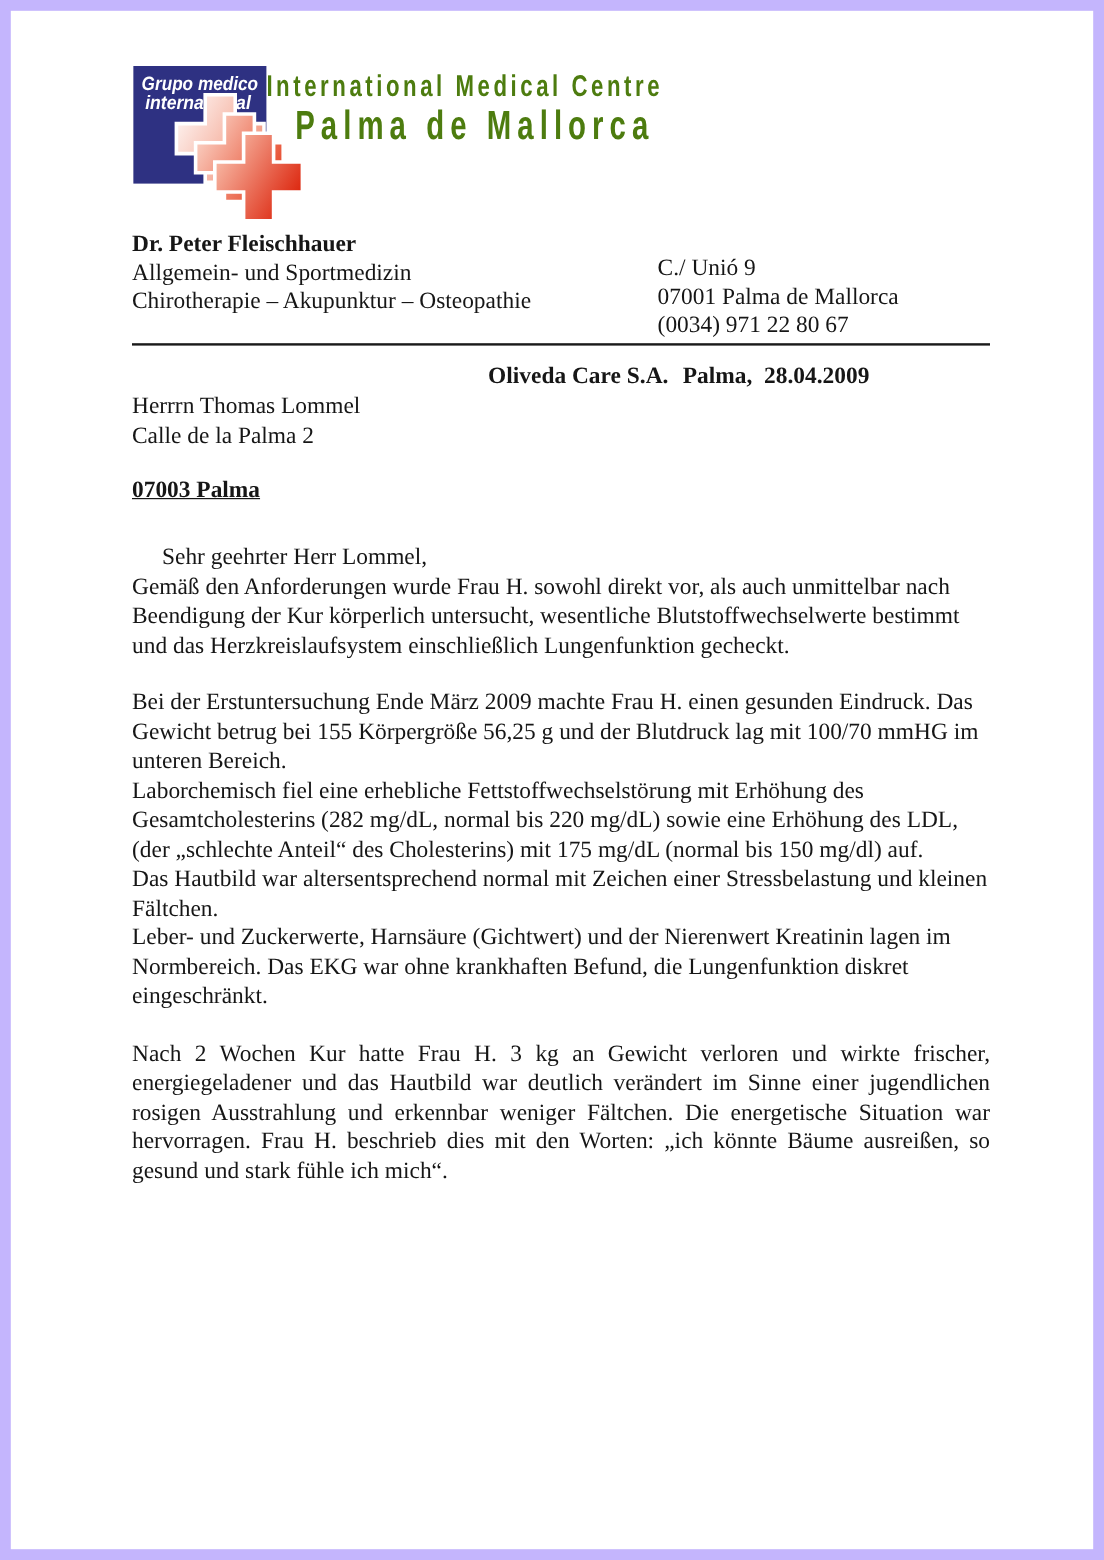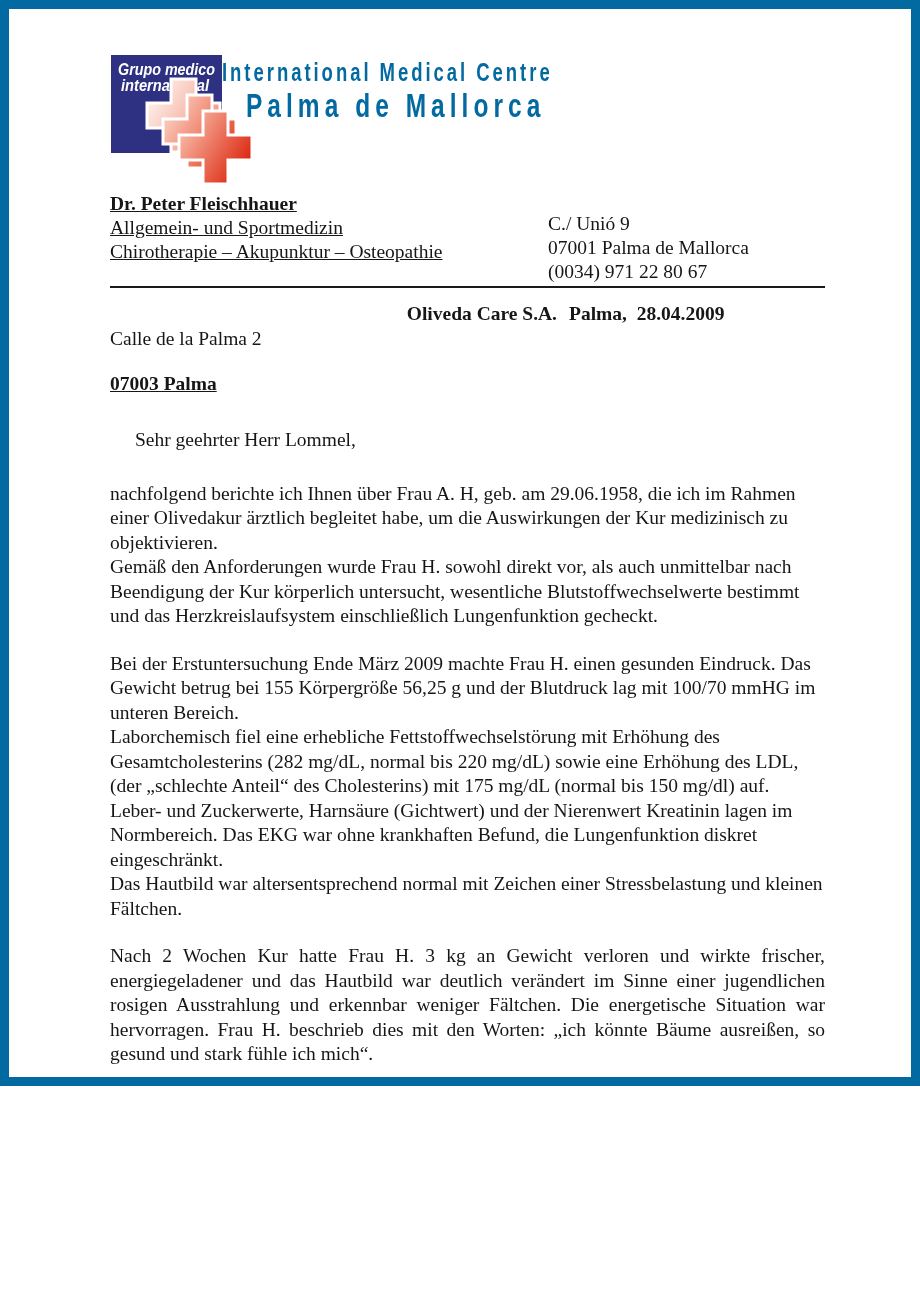--- a/index.html
+++ b/index.html
@@ -1,47 +1,47 @@
 <!DOCTYPE html>
 <html><head>
 <meta charset="utf-8">
 <style>
   html, body { margin: 0; padding: 0; background: #ffffff; }
   .page {
-    width: 920px; height: 1086px;
+    width: 920px; height: 1300px;
     box-sizing: border-box;
-    border: 9px solid #0369a1;
+    border: 9px solid #c4b5fd;
     background: #ffffff;
     font-family: "Liberation Serif", "DejaVu Serif", serif;
     color: #161616;
     position: relative;
     overflow: hidden;
   }
   .content {
     padding-left: 101px;
     width: 715px;
   }
 
   
   .logo-row { position: relative; height: 131px; margin-top: 46px; }
   .logo-svg { position: absolute; left: 1px; top: 0; }
-  .org-title { position: absolute; left: 112px; top: 3px; font-family: "Liberation Sans", "DejaVu Sans", sans-serif; color: #0369a1; }
+  .org-title { position: absolute; left: 112px; top: 3px; font-family: "Liberation Sans", "DejaVu Sans", sans-serif; color: #4d7c0f; }
   .org-line1 {
     font-weight: bold; font-size: 25px; letter-spacing: 4px;
     transform: scaleX(0.74); transform-origin: left top; white-space: nowrap;
   }
   .org-line2 {
     font-weight: bold; font-size: 34px; letter-spacing: 7px;
     transform: scaleX(0.72); transform-origin: left top; white-space: nowrap;
     margin-top: -1px; margin-left: 24px;
   }
 
   
   .sender-row { display: flex; margin-top: 6px; font-size: 19.5px; line-height: 24px; }
-  .sender-left { width: 438px; text-decoration: underline; }
+  .sender-left { width: 438px; }
   .sender-right { flex: 1; margin-top: 20px; }
   .sender-name { font-weight: bold; }
   .rule { border-bottom: 2px solid #1a1a1a; margin-top: 2px; width: 715px; }
 
   
   .recipient-row { display: flex; margin-top: 13px; font-size: 19.5px; line-height: 25px; }
   .recipient-left { width: 447px; }
   .recipient-company { font-weight: bold; text-align: right; }
   .date-line { font-weight: bold; white-space: pre; margin-left: 12px; }
   .city-line { margin-top: 22px; font-size: 19.5px; font-weight: bold; text-decoration: underline; }
@@ -105,33 +105,33 @@
         <div>C./ Unió 9</div>
         <div>07001 Palma de Mallorca</div>
         <div>(0034) 971 22 80 67</div>
       </div>
     </div>
     <div class="rule"></div>
 
     <div class="recipient-row">
       <div class="recipient-left">
         <div class="recipient-company">Oliveda Care S.A.</div>
+        <div>Herrrn Thomas Lommel</div>
         <div>Calle de la Palma 2</div>
       </div>
       <div class="date-line">Palma,  28.04.2009</div>
     </div>
     <div class="city-line">07003 Palma</div>
 
 
     <div class="salutation">Sehr geehrter Herr Lommel,</div>
 
     <div class="letter-body">
-      <p class="para first-para">nachfolgend berichte ich Ihnen über Frau A. H, geb. am 29.06.1958, die ich im Rahmen einer Olivedakur ärztlich begleitet habe, um die Auswirkungen der Kur medizinisch zu objektivieren.</p>
       <p class="para">Gemäß den Anforderungen wurde Frau H. sowohl direkt vor, als auch unmittelbar nach Beendigung der Kur körperlich untersucht, wesentliche Blutstoffwechselwerte bestimmt und das Herzkreislaufsystem einschließlich Lungenfunktion gecheckt.</p>
       <p class="para gap-before">Bei der Erstuntersuchung Ende März 2009 machte Frau H. einen gesunden Eindruck. Das Gewicht betrug bei 155 Körpergröße 56,25 g und der Blutdruck lag mit 100/70 mmHG im unteren Bereich.</p>
       <p class="para">Laborchemisch fiel eine erhebliche Fettstoffwechselstörung mit Erhöhung des Gesamtcholesterins (282 mg/dL, normal bis 220 mg/dL) sowie eine Erhöhung des LDL, (der „schlechte Anteil“ des Cholesterins) mit 175 mg/dL (normal bis 150 mg/dl) auf.</p>
+      <p class="para">Das Hautbild war altersentsprechend normal mit Zeichen einer Stressbelastung und kleinen Fältchen.</p>
       <p class="para">Leber- und Zuckerwerte, Harnsäure (Gichtwert) und der Nierenwert Kreatinin lagen im Normbereich. Das EKG war ohne krankhaften Befund, die Lungenfunktion diskret eingeschränkt.</p>
-      <p class="para">Das Hautbild war altersentsprechend normal mit Zeichen einer Stressbelastung und kleinen Fältchen.</p>
       <p class="para gap-before justify">Nach 2 Wochen Kur hatte Frau H. 3 kg an Gewicht verloren und wirkte frischer, energiegeladener und das Hautbild war deutlich verändert im Sinne einer jugendlichen rosigen Ausstrahlung und erkennbar weniger Fältchen. Die energetische Situation war hervorragen. Frau H. beschrieb dies mit den Worten: „ich könnte Bäume ausreißen, so gesund und stark fühle ich mich“.</p>
     </div>
 
   </div>
 </div>
 
 </body></html>

